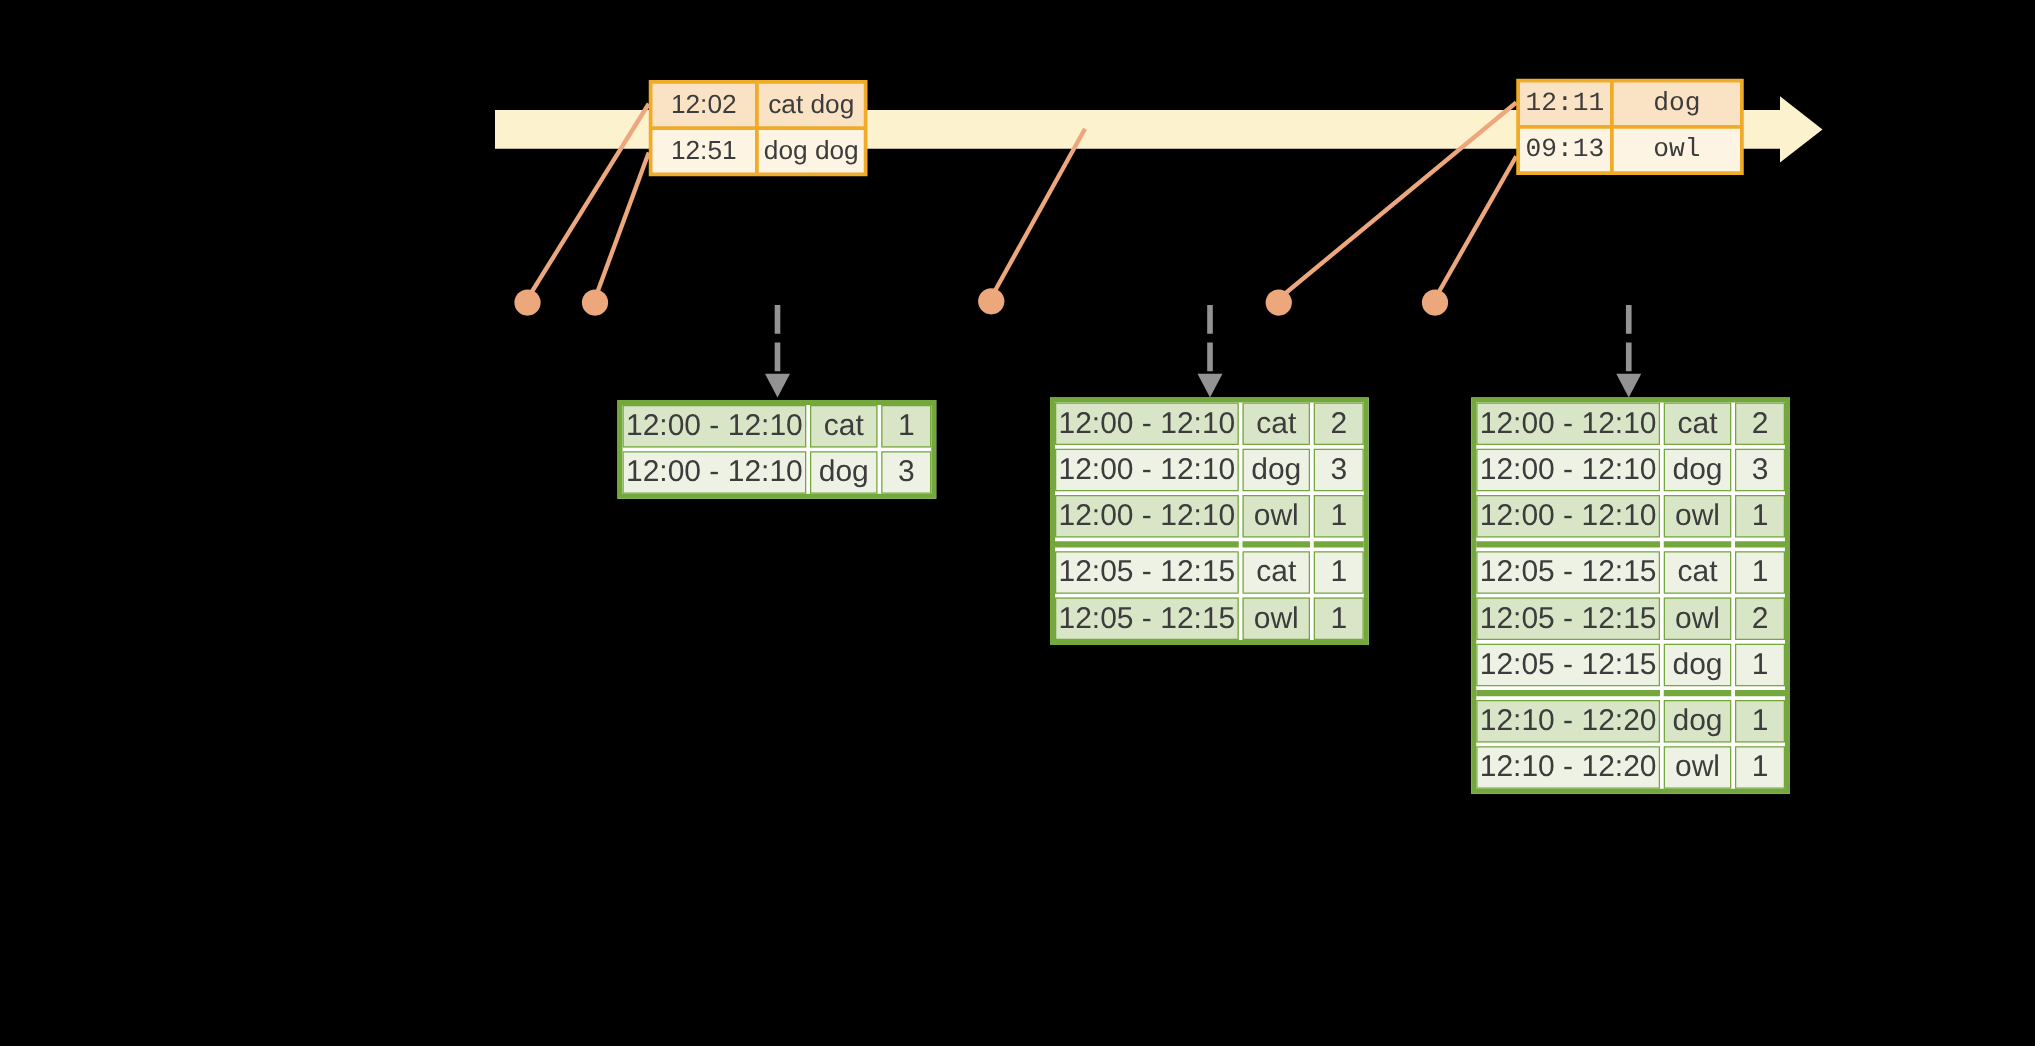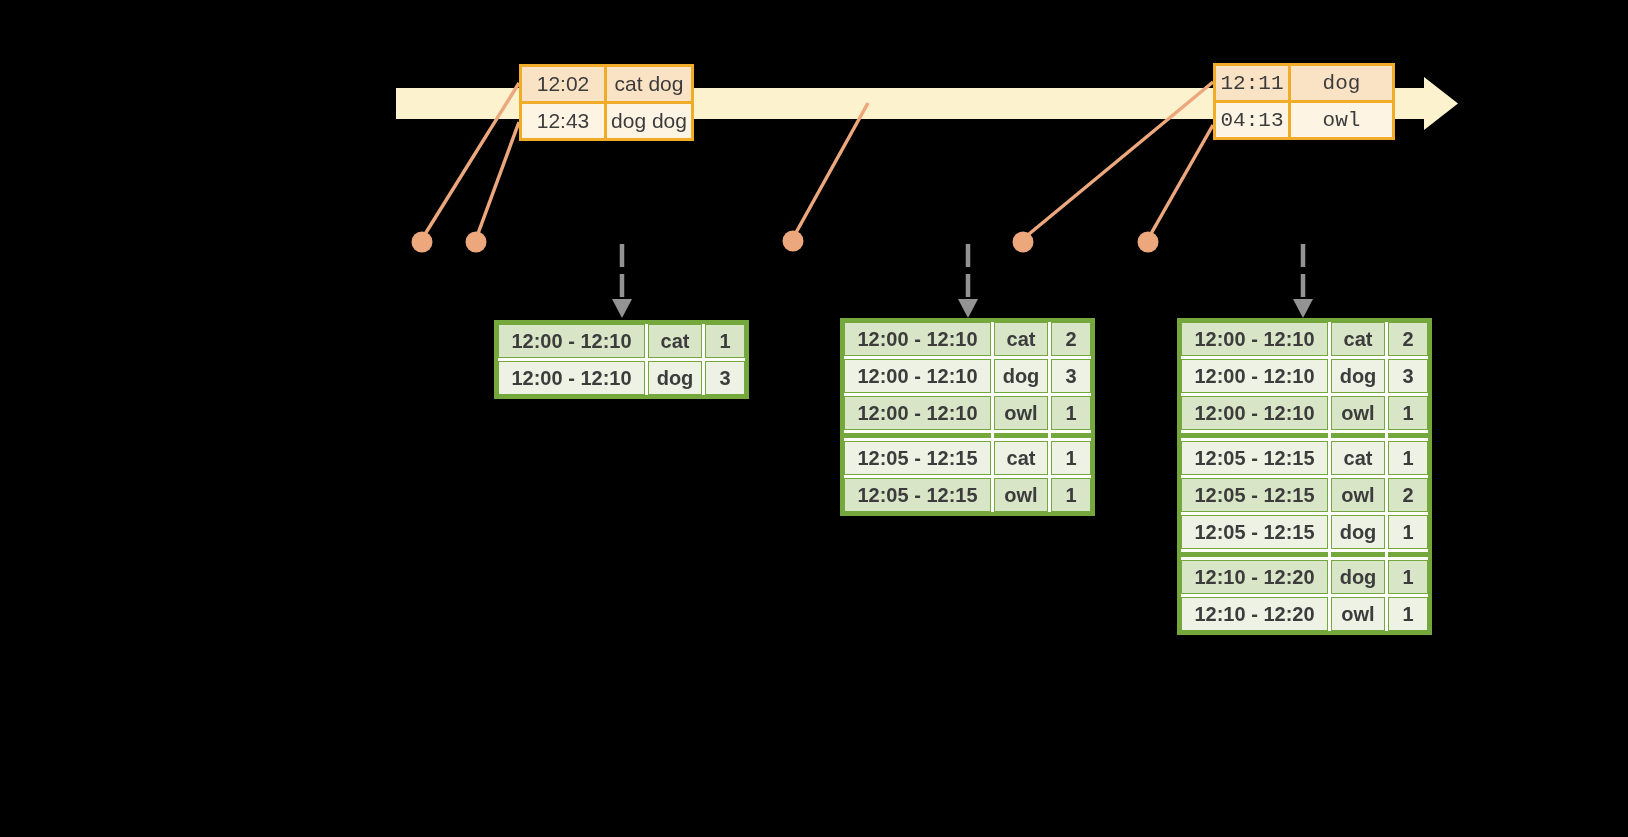--- a/index.html
+++ b/index.html
@@ -34,21 +34,21 @@
   .eb{background:var(--event_row_light);}
   
   .rtable{
     position:absolute;display:grid;gap:3px;background:#ffffff;
     border:4px solid var(--result_table_border);box-sizing:border-box;
     grid-template-columns:147px 54px 40px;
   }
   .rtable .cell{
     border:1px solid var(--result_table_border);box-sizing:border-box;
     display:flex;align-items:center;justify-content:center;
-    height:34px;font-size:20px;color:var(--text);white-space:nowrap;font-weight:bold;
+    height:34px;font-size:24px;color:var(--text);white-space:nowrap;
   }
   .rtable .sep{height:5px;background:var(--result_table_border);}
   .ra{background:var(--result_row_dark);}
   .rb{background:var(--result_row_light);}
 </style>
 </head>
 <body>
 
 <div class="stage">
 
@@ -84,29 +84,29 @@
       <g>
         <line x1="1303" y1="244" x2="1303" y2="301" stroke="var(--trigger_arrow)" stroke-width="4.5" stroke-dasharray="23 7"></line>
         <polygon points="1293,299 1313,299 1303,318" fill="var(--trigger_arrow)"></polygon>
       </g>
     </g>
   </svg>
 
   <div class="etable" style="left:519px;top:64px;grid-template-columns:82px 84px;">
     <div class="cell ea">12:02</div>
     <div class="cell ea">cat dog</div>
-    <div class="cell eb">12:43</div>
+    <div class="cell eb">12:51</div>
     <div class="cell eb">dog dog</div>
   </div>
 
 
   <div class="etable" style="left:1213px;top:63px;grid-template-columns:72px 101px;font-family:Liberation Mono, monospace;">
     <div class="cell ea">12:11</div>
     <div class="cell ea">dog</div>
-    <div class="cell eb">04:13</div>
+    <div class="cell eb">09:13</div>
     <div class="cell eb">owl</div>
   </div>
 
   <div class="rtable" style="left:494px;top:320px;">
     <div class="cell ra">12:00 - 12:10</div>
     <div class="cell ra">cat</div>
     <div class="cell ra">1</div>
     <div class="cell rb">12:00 - 12:10</div>
     <div class="cell rb">dog</div>
     <div class="cell rb">3</div>

